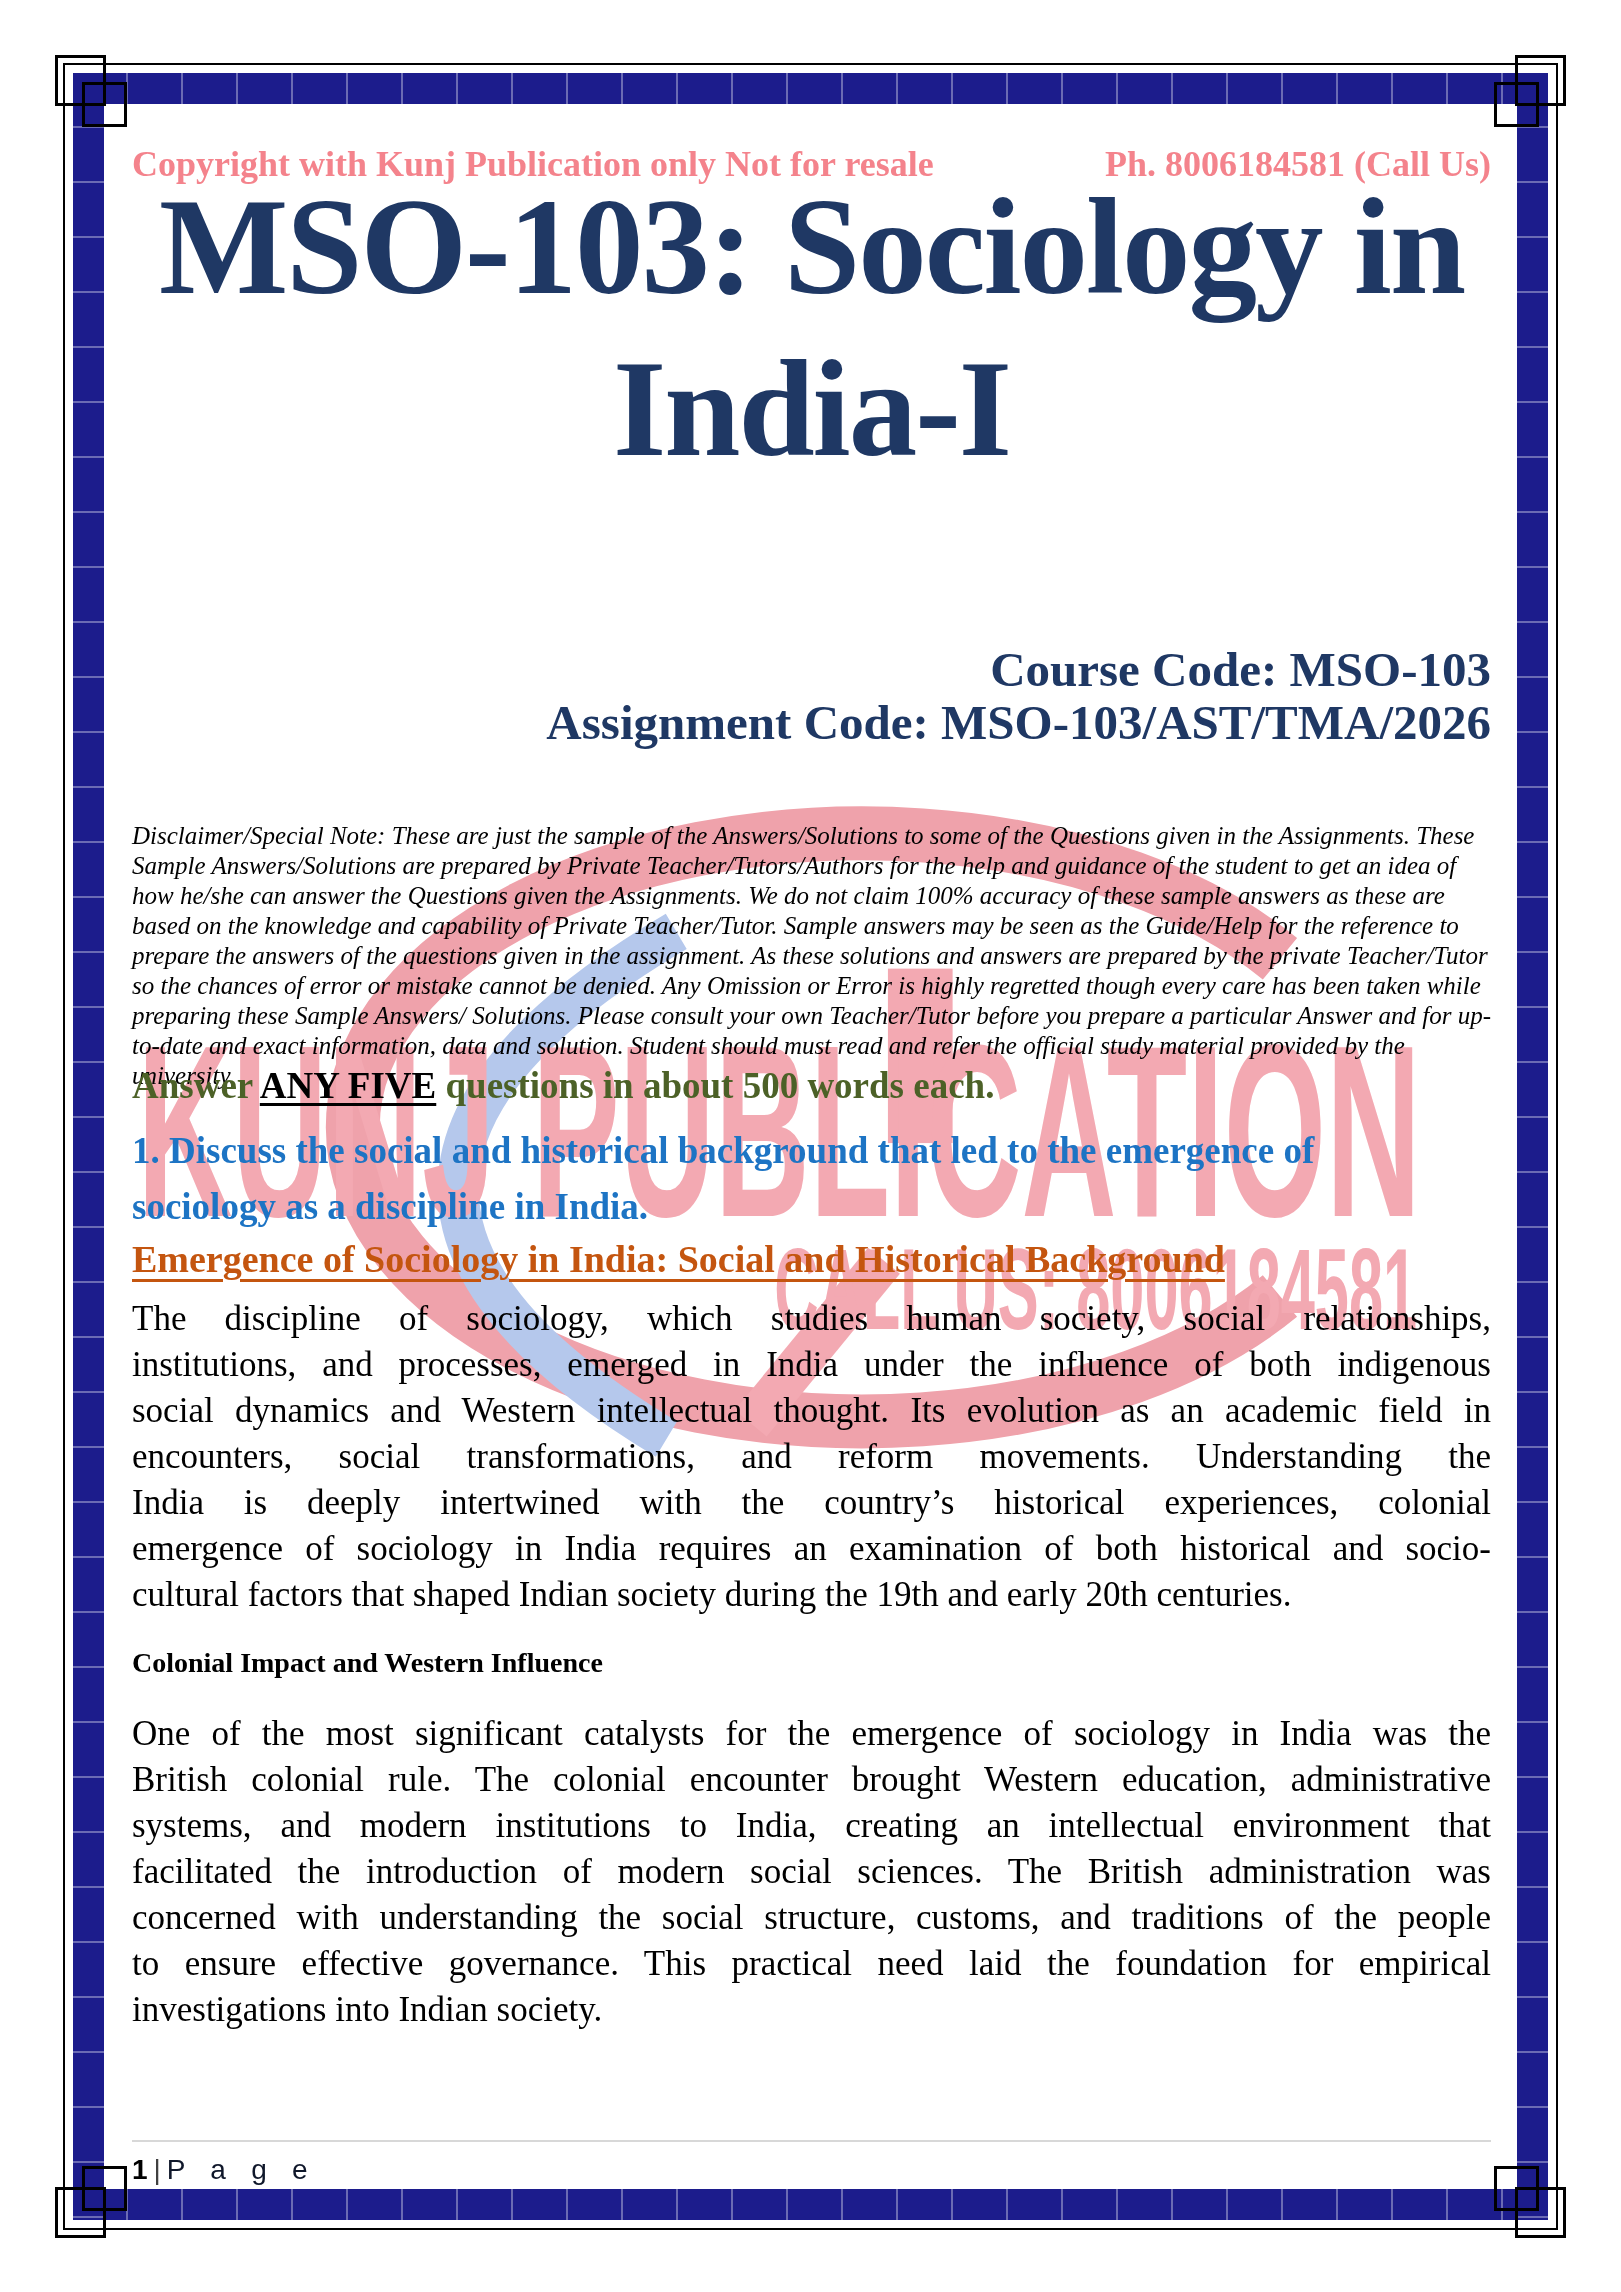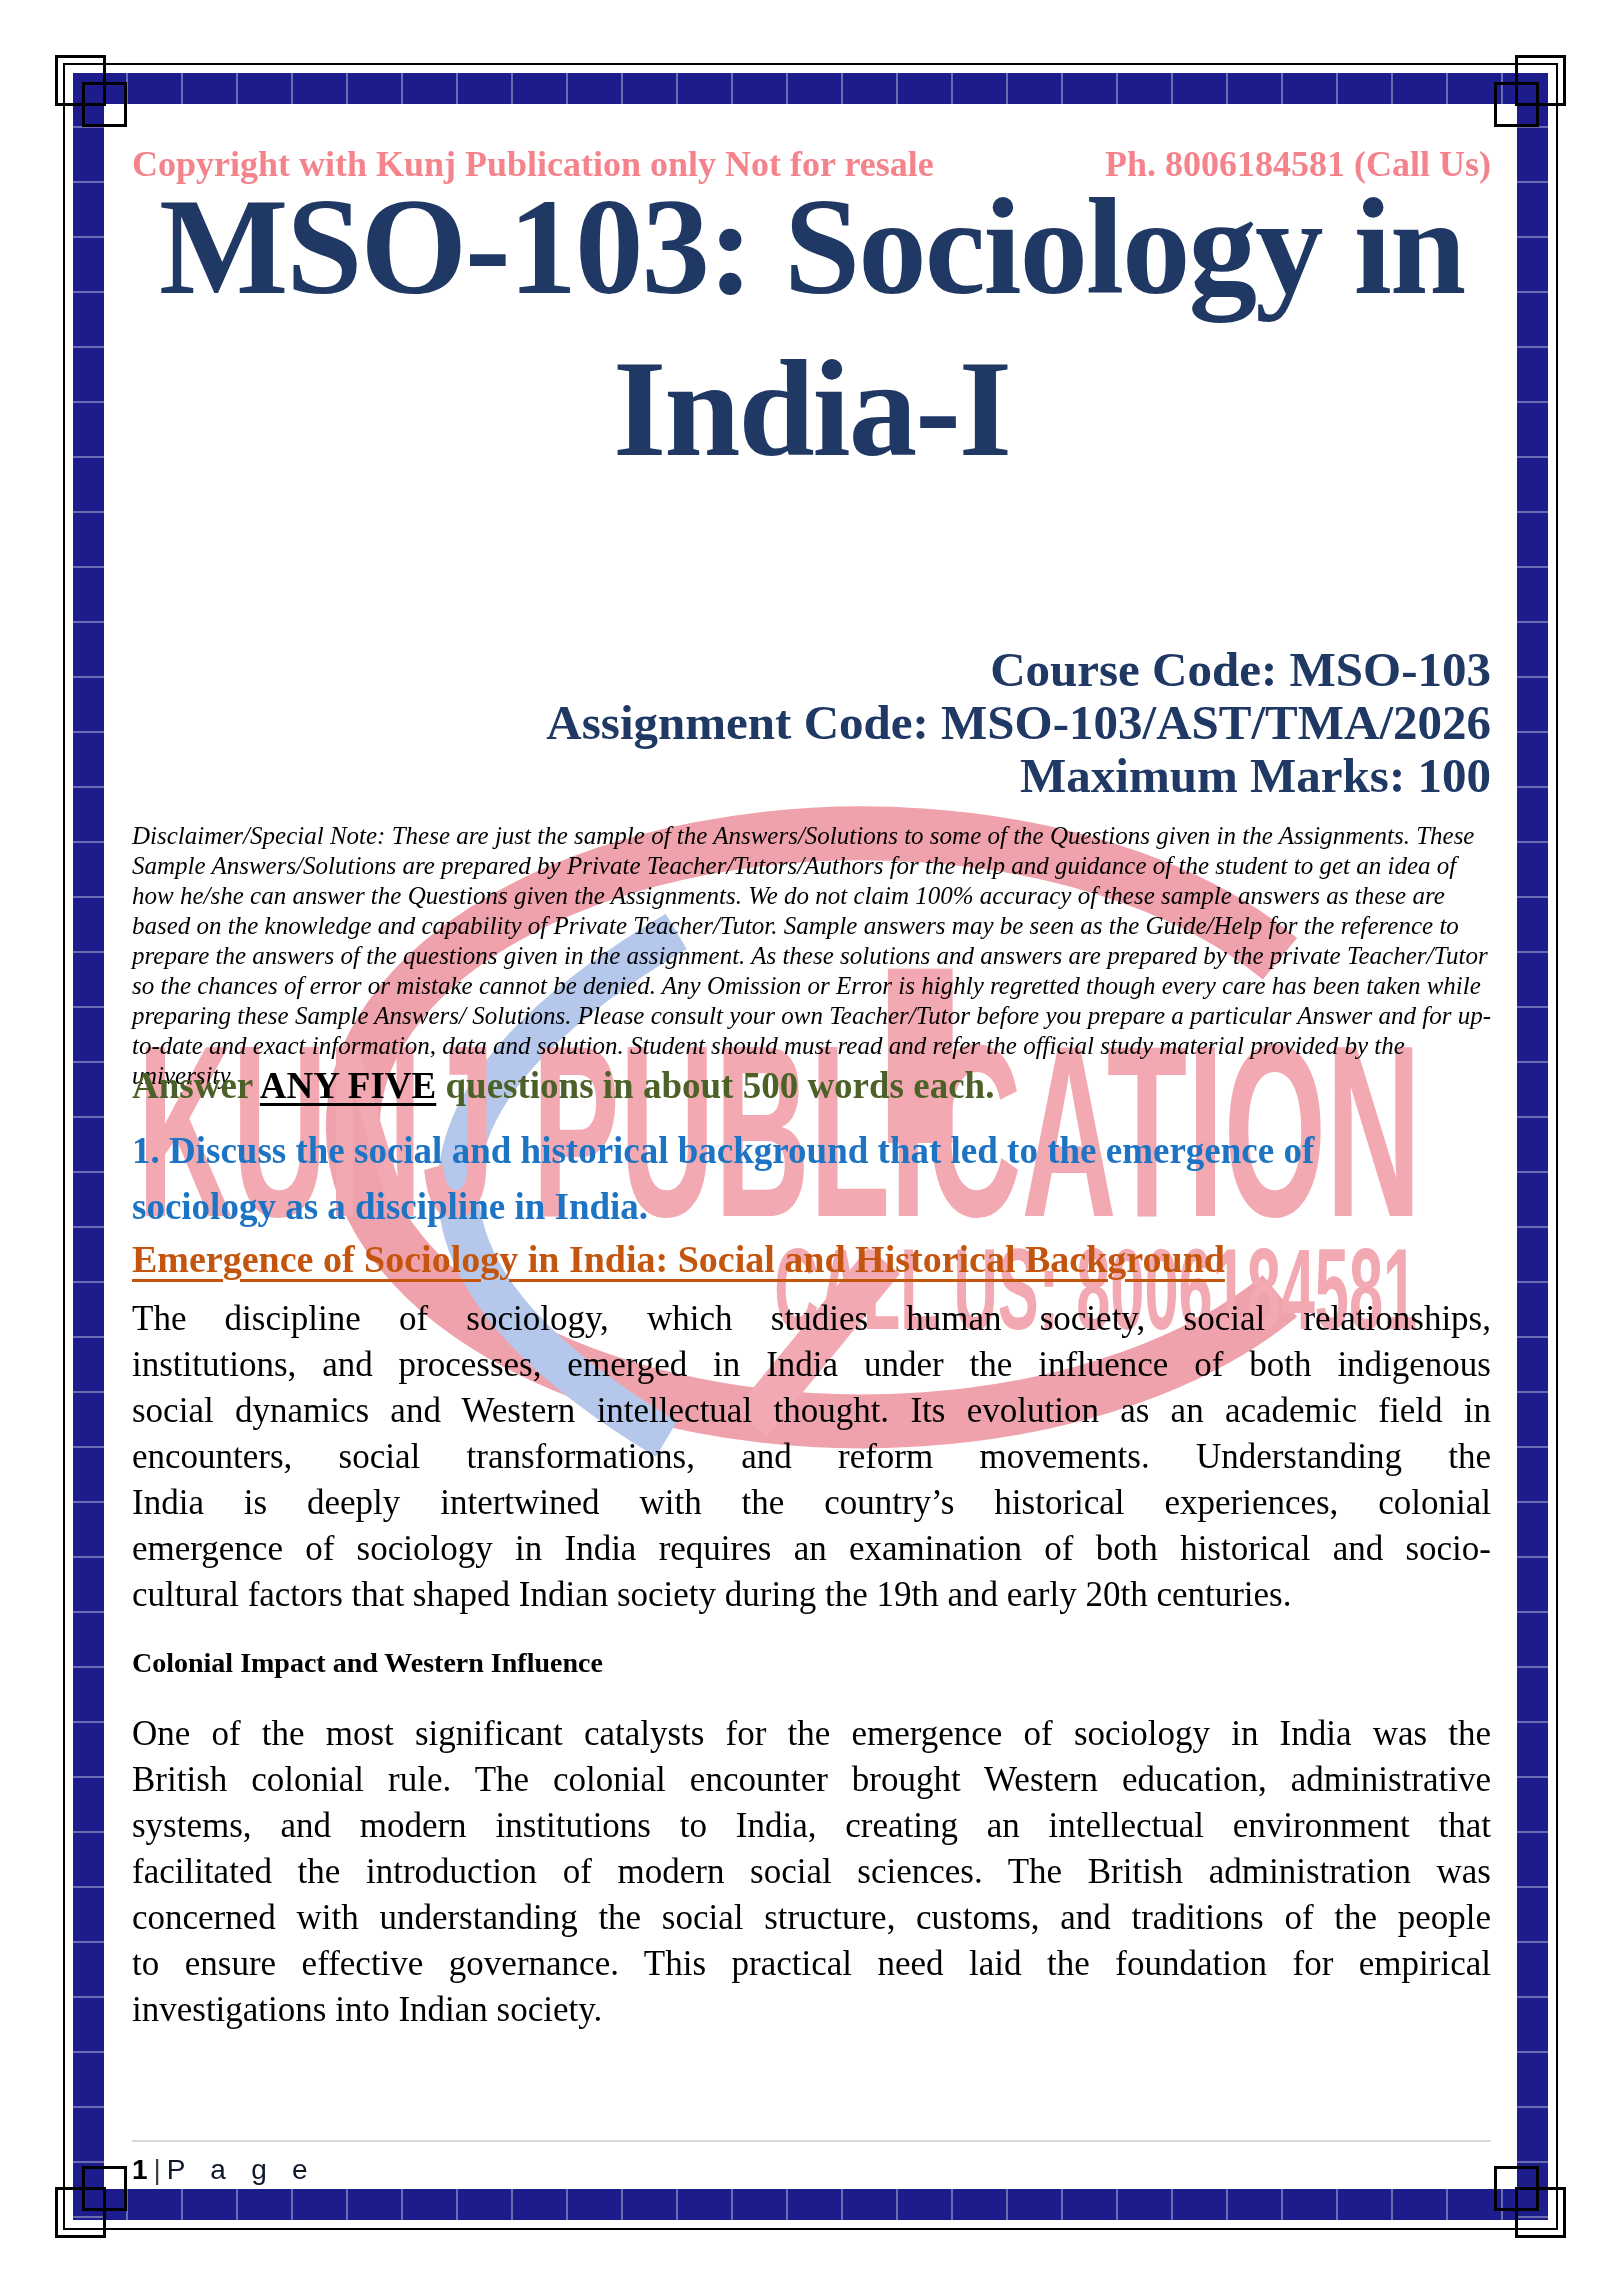--- a/index.html
+++ b/index.html
@@ -89,21 +89,20 @@
     </div>
 
     <div class="abs doc-title">
       <div>MSO-103: Sociology in</div>
       <div>India-I</div>
     </div>
 
     <div class="abs meta">
       <div>Course Code: MSO-103</div>
       <div>Assignment Code: MSO-103/AST/TMA/2026</div>
-      <div>Maximum Marks: 100</div>
     </div>
 
     <div class="abs disclaimer">Disclaimer/Special Note: These are just the sample of the Answers/Solutions to some of the Questions given in the Assignments. These Sample Answers/Solutions are prepared by Private Teacher/Tutors/Authors for the help and guidance of the student to get an idea of how he/she can answer the Questions given the Assignments. We do not claim 100% accuracy of these sample answers as these are based on the knowledge and capability of Private Teacher/Tutor. Sample answers may be seen as the Guide/Help for the reference to prepare the answers of the questions given in the assignment. As these solutions and answers are prepared by the private Teacher/Tutor so the chances of error or mistake cannot be denied. Any Omission or Error is highly regretted though every care has been taken while preparing these Sample Answers/ Solutions. Please consult your own Teacher/Tutor before you prepare a particular Answer and for up-to-date and exact information, data and solution. Student should must read and refer the official study material provided by the university.</div>
 
     <div class="abs instruction">
       <span>Answer </span><span class="emph">ANY FIVE</span><span> questions in about 500 words each.</span>
     </div>
 
     <div class="abs question">
         <div class="pline">1. Discuss the social and historical background that led to the emergence of</div>

